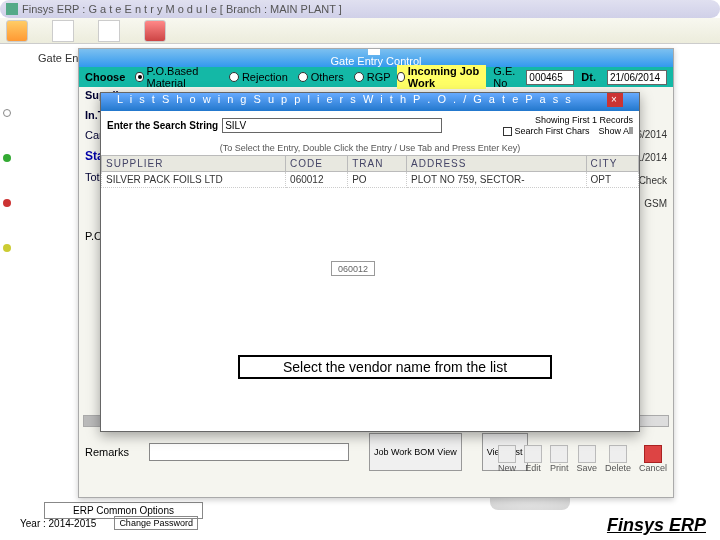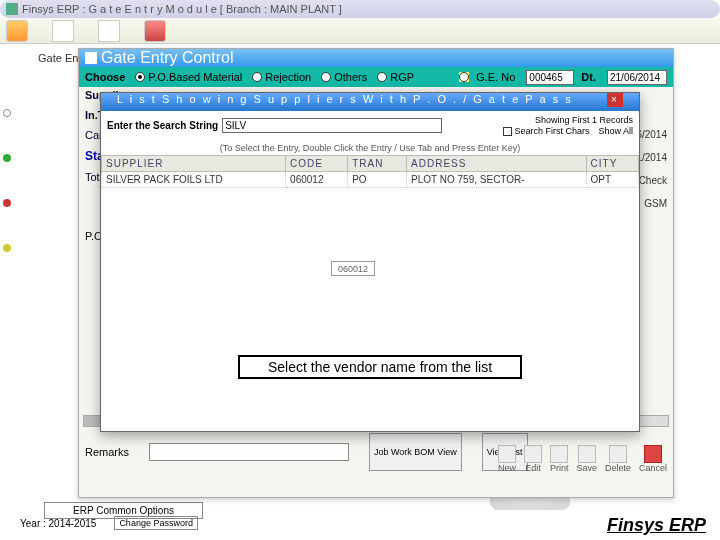--- a/index.html
+++ b/index.html
@@ -12,21 +12,21 @@
 
 .toolbar-row { height: 26px; background: linear-gradient(#f8f8f0,#ececdc); display: flex; align-items: center; padding: 0 6px; gap: 24px; border-bottom: 1px solid #ccc; }
 .toolbar-row .tool-icon { width: 22px; height: 22px; border: 1px solid #ccc; background: #fff; }
 .tool-icon.orange { background: linear-gradient(#ffcc66,#ff9933); border-radius: 3px; }
 .tool-icon.red { background: linear-gradient(#ff8888,#cc4444); border-radius: 3px; }
 
 .sub-bar { height: 28px; padding-left: 38px; display:flex; align-items:center; font-size:11px; color:#333; background:#fff; }
 
 .inner-panel { position: absolute; top: 48px; left: 78px; width: 596px; height: 450px; background: #f5f5ef; border: 1px solid #aaa; box-shadow: 0 2px 6px rgba(0,0,0,0.2); }
 
-.inner-title { height: 18px; background: linear-gradient(#7cc0f0,#39e); display:flex; align-items:center; padding:0 6px; font-size:16px; color:#fff; }
+.inner-title { height: 18px; background: linear-gradient(#7cc0f0,#39e); display:flex; align-items:center; padding:0 6px; font-size:11px; color:#fff;flex-direction:column; }
 .inner-title .tiny { width:12px; height:12px; background:#fff; margin-right:4px; }
 
 .choose-row { height: 20px; background: #14b8a6; display:flex; align-items:center; padding:0 6px; font-size:11px; gap:6px; }
 .choose-row b { color:#000; }
 .radio { display:flex; align-items:center; gap:3px; margin-left:4px; }
 .radio-dot { width:10px; height:10px; border:1px solid #333; border-radius:50%; background:#fff; position:relative; }
 .radio-dot.sel::after { content:''; position:absolute; width:4px; height:4px; background:#000; border-radius:50%; top:2px; left:2px; }
 .job-work { background:#ffff66; font-weight:bold; margin-left:auto; }
 .ge-field { margin-left:1px; display:flex; align-items:center; gap:11px; }
 .ge-field input { width:48px; height:15px; font-size:10px; border:1px solid #666; padding:0 2px; }
@@ -69,21 +69,21 @@
 .chkbox { width:9px; height:9px; border:1px solid #333; background:#fff; }
 
 .hint { text-align:center; font-size:9px; color:#555; padding:2px 0; }
 
 .tbl { width:100%; border-collapse:collapse; font-size:10px; }
 .tbl th { background:#e8e8e0; border:1px solid #bbb; padding:2px 4px; text-align:left; color:#446; font-weight:normal; letter-spacing:1px; }
 .tbl td { border:1px dotted #ccc; padding:2px 4px; color:#333; }
 
 .popup-small { position:absolute; left:230px; top:168px; width:44px; height:15px; border:1px solid #999; background:#fff; font-size:9px; text-align:center; line-height:14px; color:#666; }
 
-.callout { position:absolute; top:355px; left:238px; width:284px; height:24px; background:#fff; border:2px solid #000; display:flex; align-items:center; justify-content:center; font-size:14px; font-weight:400; font-family:Calibri,Arial; }
+.callout { position:absolute; top:355px; left:238px; width:314px; height:24px; background:#fff; border:2px solid #000; display:flex; align-items:center; justify-content:center; font-size:14px; font-weight:400; font-family:Calibri,Arial; }
 
 .brand { position:absolute; right:14px; bottom:4px; font-size:18px; font-weight:bold; font-style:italic; color:#000; text-decoration:underline; }
 
 .bg-device { position:absolute; right:150px; bottom:30px; width:80px; height:60px; background:radial-gradient(#ddd,#aaa); border-radius:8px; opacity:0.5; }
 
 .side-strip { position:absolute; left:0; top:90px; width:14px; height:180px; display:flex; flex-direction:column; justify-content:space-around; align-items:center; }
 .dot { width:8px; height:8px; border-radius:50%; }
 .dot.g { background:#3a3; } .dot.r { background:#c33; } .dot.y { background:#cc3; } .dot.b { background:#fff; border:1px solid #888; }
 </style>
 </head>
@@ -141,20 +141,21 @@
       <span class="radio">
           <span class="radio-dot"></span>
           <span>Others</span>
         </span>
       <span class="radio">
           <span class="radio-dot"></span>
           <span>RGP</span>
         </span>
       <span class="radio job-work">
           <span class="radio-dot"></span>
+          <span>Incoming Job Work</span>
         </span>
       <span class="ge-field">
         <span>G.E. No</span>
         <input value="000465" style="">
       </span>
       <span class="ge-field dt-field">
         <b>Dt.</b>
         <input value="21/06/2014" style="">
       </span>
     </div>

